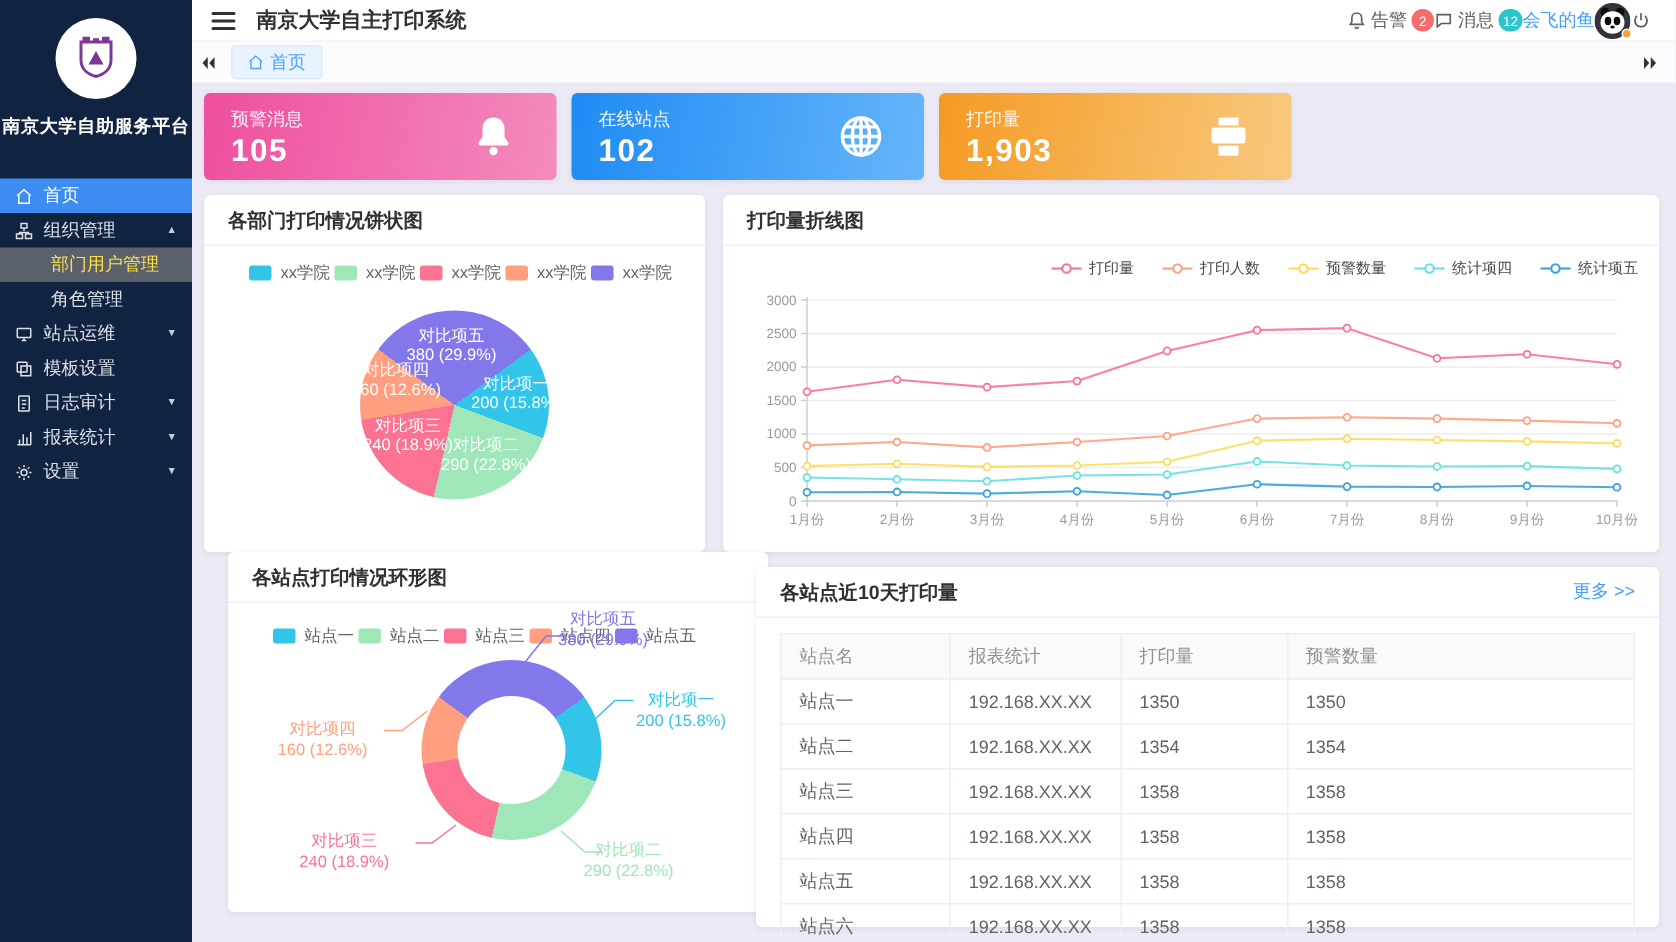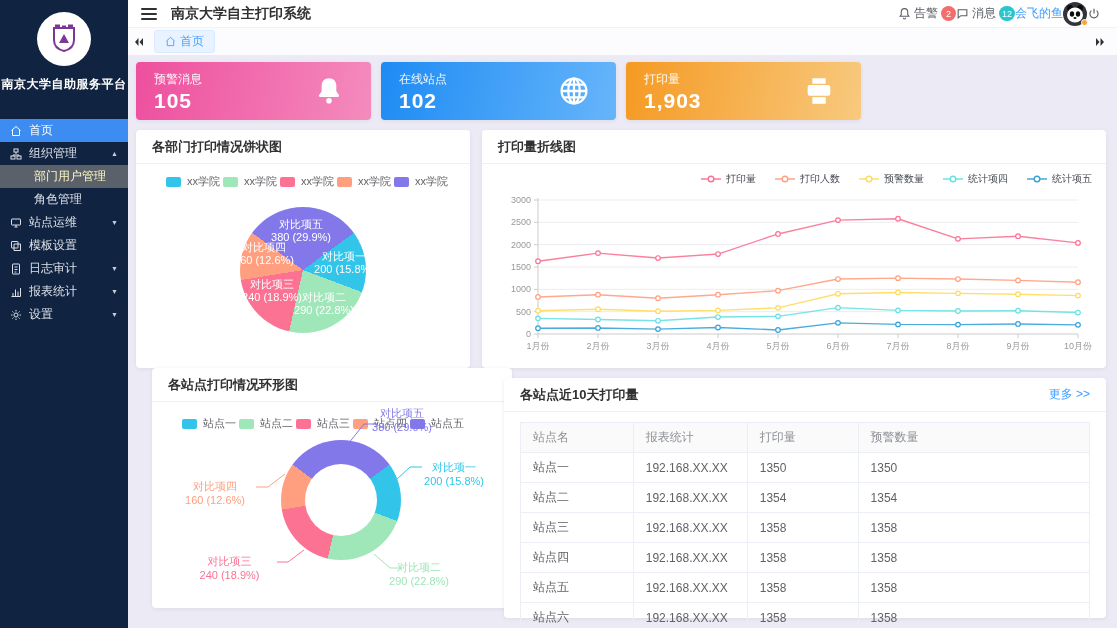--- a/index.html
+++ b/index.html
@@ -10,21 +10,21 @@
   .sidebar { position:absolute; left:0; top:0; width:128px; height:628px; background:#102340; z-index:5; }
   .logo-wrap { width:54px; height:54px; border-radius:50%; background:#fff; margin:12px auto 10px;
     display:flex; align-items:center; justify-content:center; }
   .platform-title { color:#fff; font-size:12px; font-weight:bold; text-align:center; letter-spacing:.5px; }
   .menu { margin-top:26px; }
   .menu-item { display:flex; align-items:center; height:23px; padding:0 10px; gap:7px;
     font-size:12px; color:#dde1e9; cursor:pointer; white-space:nowrap; }
   .menu-item .micon { width:12px; height:12px; flex:0 0 12px; display:flex; }
   .menu-item.active { background:#3D8CF2; color:#fff; }
   .menu-item.sub { padding-left:34px; }
-  .menu-item.sub.active-sub { background:#5A616B; color:#fef9c3; }
+  .menu-item.sub.active-sub { background:#5A616B; color:#fde047; }
   .caret { margin-left:auto; font-size:7px; color:#c8cdd6; }
 
   
   .header { position:absolute; left:128px; top:0; width:989px; height:28px; background:#fff;
     display:flex; align-items:center; border-bottom:1px solid #f2f2f5; z-index:4; }
   .hamburger { width:16px; margin-left:13px; cursor:pointer; }
   .hamburger div { height:2px; background:#303133; margin:3px 0; border-radius:1px; }
   .app-title { font-size:14px; font-weight:bold; color:#303133; margin-left:14px; }
   .header-right { margin-left:auto; display:flex; align-items:center; padding-right:16px;text-align:right; }
   .h-group { display:flex; align-items:center; gap:3px; font-size:12px; color:#5a5e66; cursor:pointer; }

